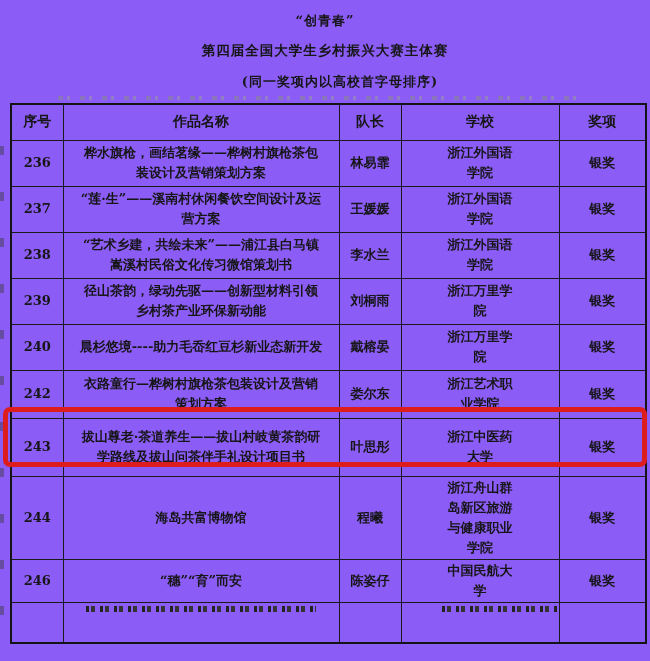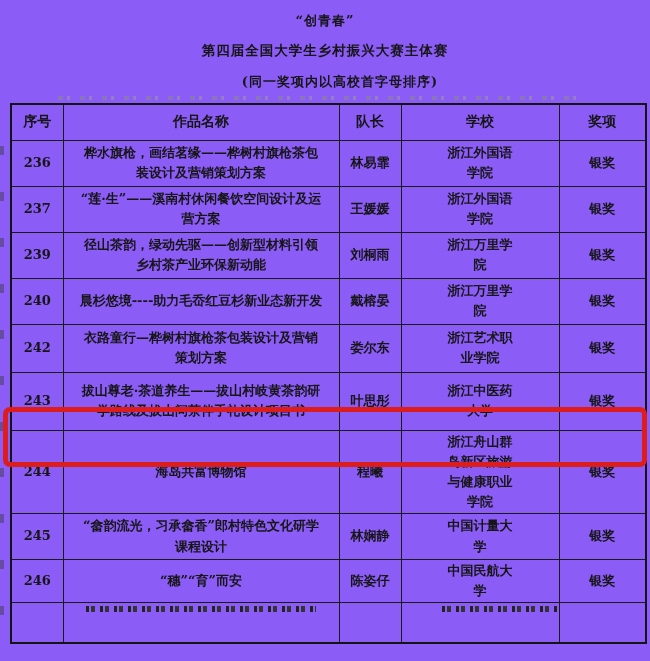--- a/index.html
+++ b/index.html
@@ -101,20 +101,27 @@
     </tr>
 
     <tr style="height:46px">
       <td class="c-no">237</td>
       <td class="c-title">“莲·生”——溪南村休闲餐饮空间设计及运营方案</td>
       <td class="c-leader">王媛媛</td>
       <td class="c-school">浙江外国语学院</td>
       <td class="c-award">银奖</td>
     </tr>
 
+    <tr style="height:46px">
+      <td class="c-no">238</td>
+      <td class="c-title">“艺术乡建，共绘未来”——浦江县白马镇嵩溪村民俗文化传习微馆策划书</td>
+      <td class="c-leader">李水兰</td>
+      <td class="c-school">浙江外国语学院</td>
+      <td class="c-award">银奖</td>
+    </tr>
 
     <tr style="height:46px">
       <td class="c-no">239</td>
       <td class="c-title">径山茶韵，绿动先驱——创新型材料引领乡村茶产业环保新动能</td>
       <td class="c-leader">刘桐雨</td>
       <td class="c-school">浙江万里学院</td>
       <td class="c-award">银奖</td>
     </tr>
 
     <tr style="height:46px">
@@ -143,27 +150,20 @@
     </tr>
 
     <tr style="height:66px">
       <td class="c-no">244</td>
       <td class="c-title">海岛共富博物馆</td>
       <td class="c-leader">程曦</td>
       <td class="c-school">浙江舟山群岛新区旅游与健康职业学院</td>
       <td class="c-award">银奖</td>
     </tr>
 
-    <tr style="height:46px">
-      <td class="c-no">245</td>
-      <td class="c-title">“畲韵流光，习承畲香”郎村特色文化研学课程设计</td>
-      <td class="c-leader">林娴静</td>
-      <td class="c-school">中国计量大学</td>
-      <td class="c-award">银奖</td>
-    </tr>
 
     <tr style="height:24px">
       <td class="c-no">246</td>
       <td class="c-title">“穗”“育”而安</td>
       <td class="c-leader">陈姿仔</td>
       <td class="c-school">中国民航大学</td>
       <td class="c-award">银奖</td>
     </tr>
 
     <tr class="partial" style="height:40px">

